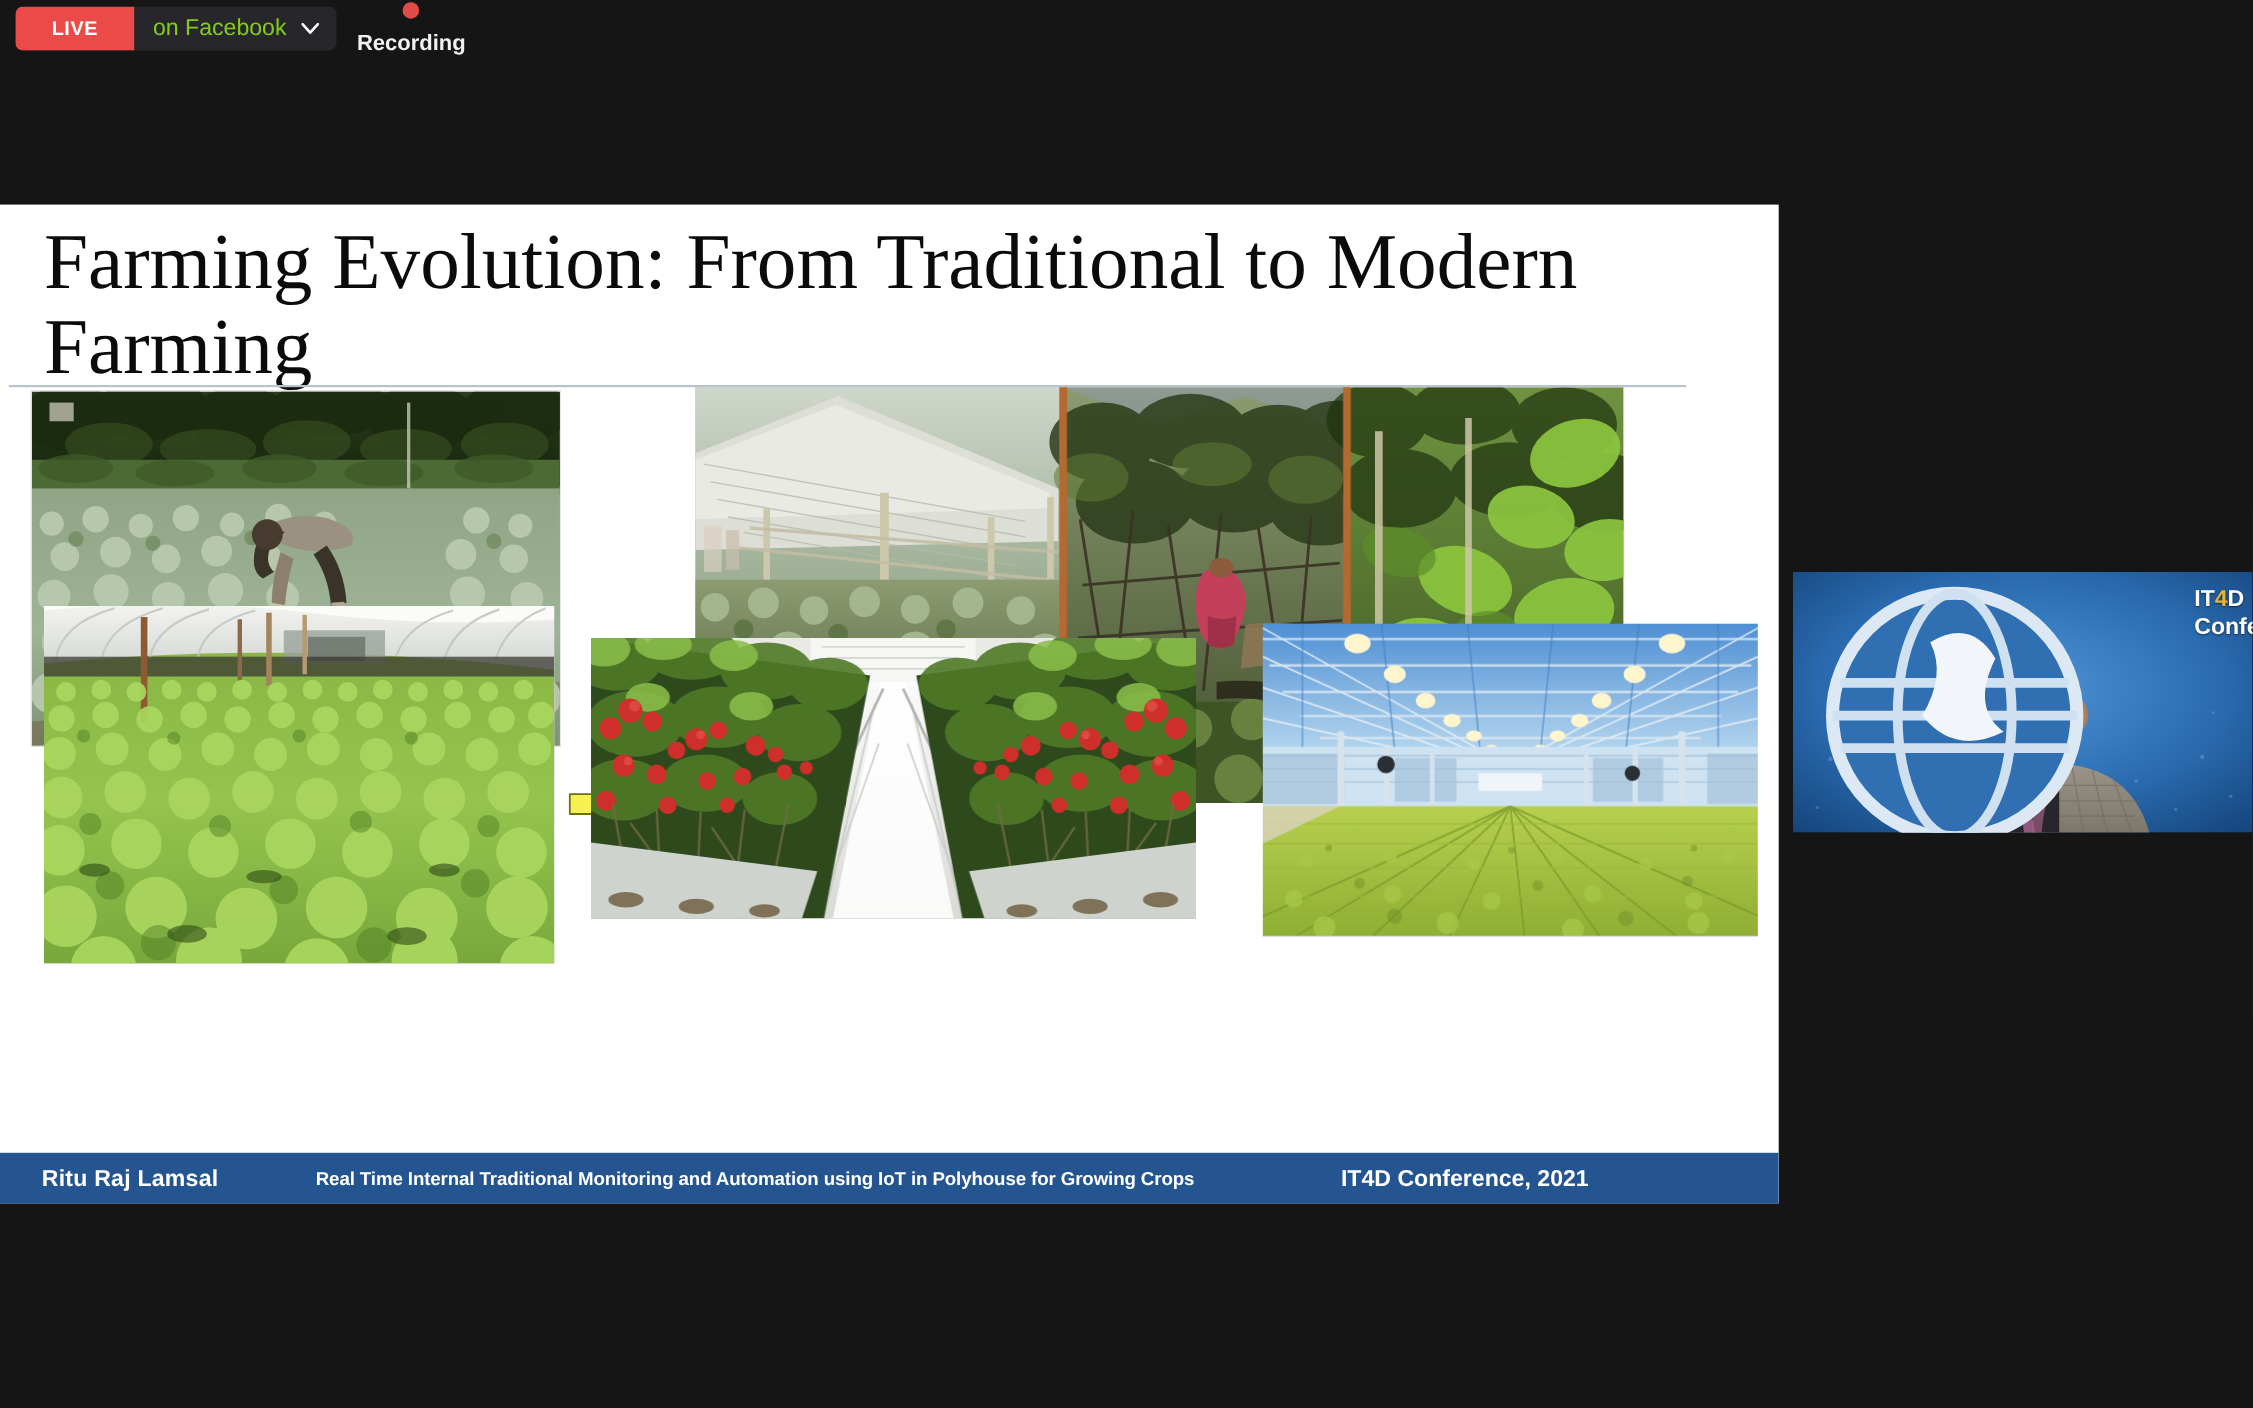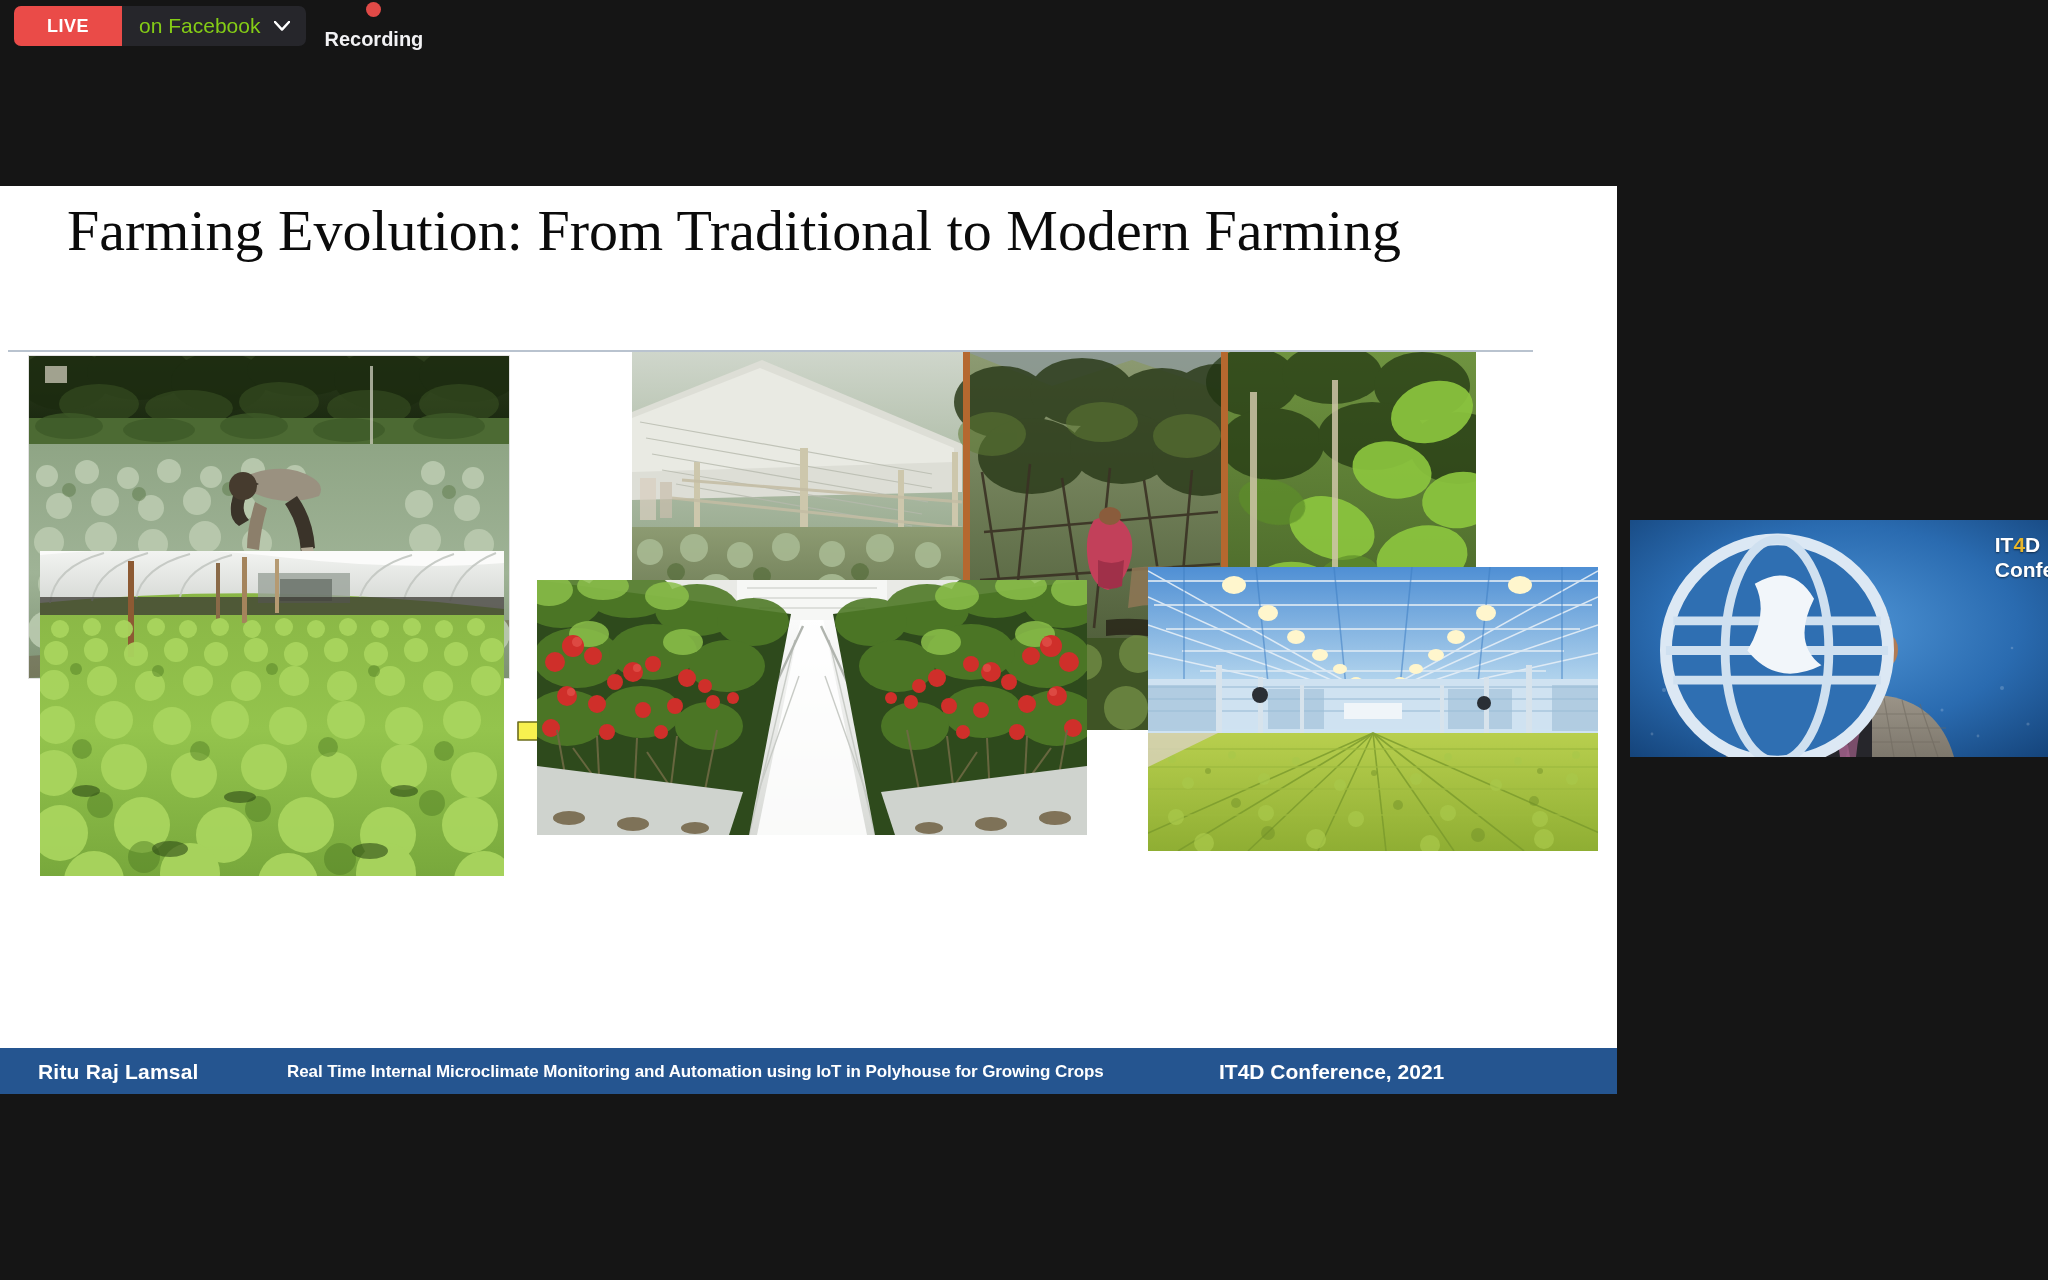--- a/index.html
+++ b/index.html
@@ -15,21 +15,21 @@
   #live-caret{padding:0 16px 0 4px;display:flex;align-items:center;height:40px;}
   #live-caret svg{display:block;}
   #rec-group{display:flex;align-items:center;gap:11px;flex-direction:column;}
   #rec-dot{width:15px;height:15px;border-radius:50%;background:#e04a47;display:block;}
   #rec-label{color:#f2f2f4;font-size:20px;font-weight:bold;}
 
   
   #slide{position:absolute;left:0px;top:186px;width:1617px;height:908px;background:#fff;overflow:hidden;}
 
   #slide-title{position:absolute;left:40px;top:14px;width:1520px;
-     font-family:"Liberation Serif",serif;font-size:58px;line-height:1.07;color:#0b0b0b;margin-left:27px;}
+     font-family:"Liberation Serif",serif;font-size:72px;line-height:1.07;color:#0b0b0b;}
   #title-rule{position:absolute;left:8px;top:164px;width:1525px;height:2px;background:#b9c3cf;}
 
   
   .ph{position:absolute;overflow:hidden;background:#cfcfcf;}
   .ph>svg{display:block;width:100%;height:100%;}
 
   
   #img-traditional{left:28px;  top:169px; width:480px; height:322px; border:1px solid #e2e2e2;}
   #arrow-wrap{left:516px; top:523px; width:120px; height:44px; position:absolute;}
   #img-polyhouse-triptych{left:632px; top:166px; width:844px; height:378px;}
@@ -819,21 +819,21 @@
         <circle cx="120" cy="266" r="7"></circle>
           <circle cx="330" cy="268" r="7"></circle>
       </g>
 
       <path d="M0 166 L70 166 L0 200 Z" fill="#d9d2bf" opacity=".8"></path>
     </svg>
   </div>
 
   <div id="slide-banner">
     <span id="banner-author">Ritu Raj Lamsal</span>
-    <span id="banner-paper">Real Time Internal Microclimate Monitoring and Automation using IoT in Polyhouse for Growing Crops</span>
+    <span id="banner-paper">Real Time Internal Traditional Monitoring and Automation using IoT in Polyhouse for Growing Crops</span>
     <span id="banner-conf">IT4D Conference, 2021</span>
   </div>
 
 </div>
 
 <div id="video-tile">
   <svg viewBox="0 0 418 237" preserveAspectRatio="none">
     <defs>
       <radialGradient id="vbg" cx="50%" cy="45%" r="78%">
         <stop offset="0%" stop-color="#4f95d6"></stop>

